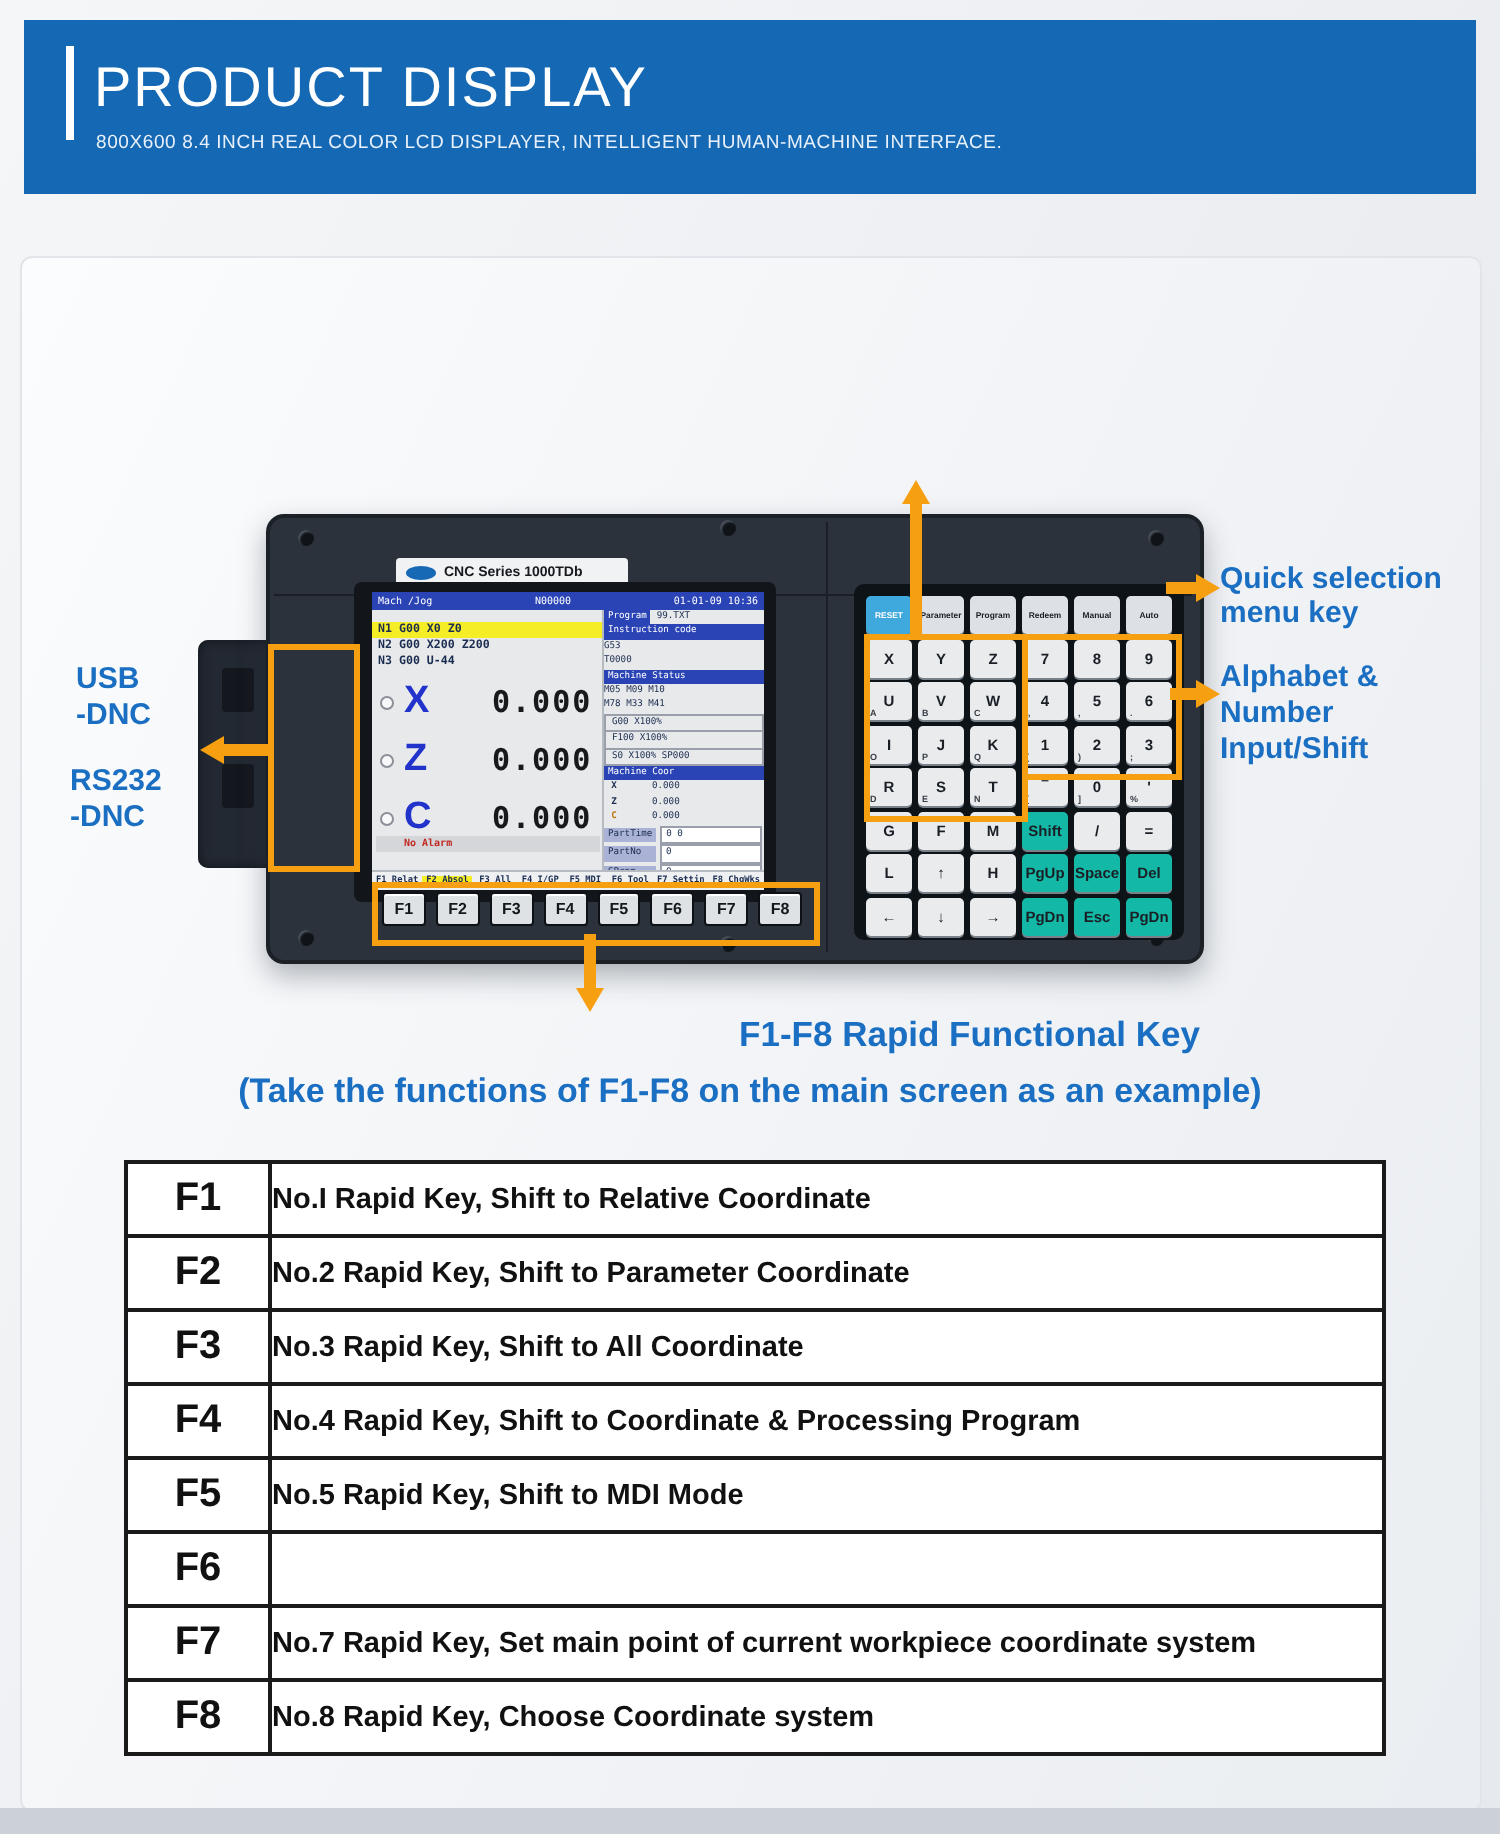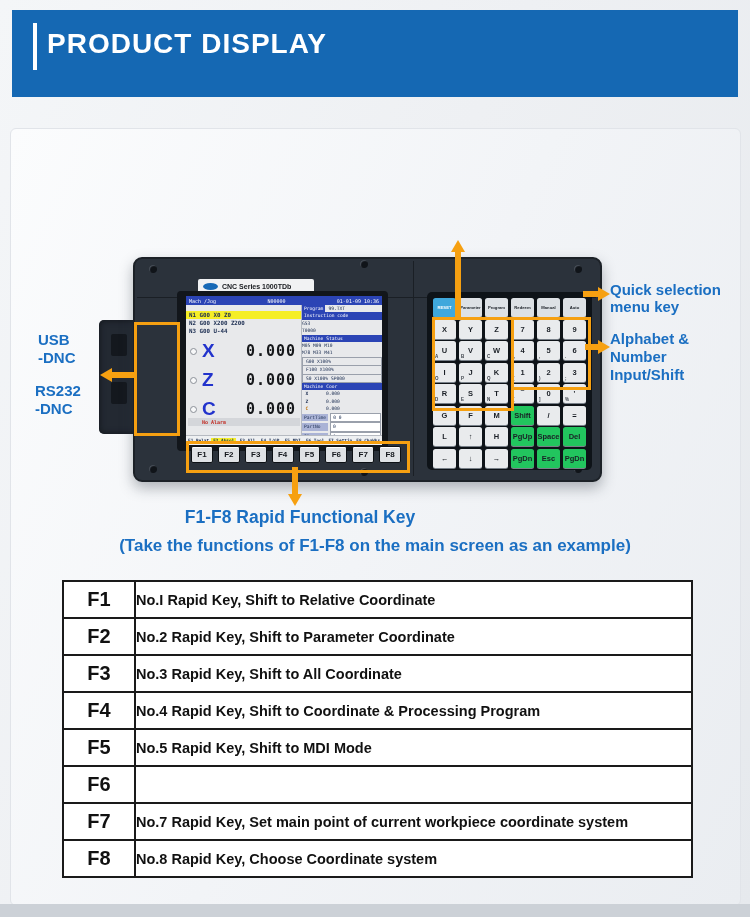--- a/index.html
+++ b/index.html
@@ -2,21 +2,21 @@
 <html><head>
 <meta charset="utf-8">
 <style>
   html,body{margin:0;padding:0;}
   body{width:750px;height:917px;font-family:"Liberation Sans",sans-serif;background:#e9ecef;}
   .page{position:relative;width:750px;height:917px;overflow:hidden;
         background:linear-gradient(115deg,#f4f6f8 0%,#eef0f3 45%,#e6e9ed 100%);}
   
   .banner{position:absolute;left:12px;top:10px;width:726px;height:87px;background:#1568b3;}
   .accent{position:absolute;left:21px;top:13px;width:4px;height:47px;background:#ffffff;}
-  .banner-title{position:absolute;left:35px;top:18px;color:#ffffff;font-size:28px;font-weight:bold;letter-spacing:1px;}
+  .banner-title{position:absolute;left:35px;top:18px;color:#ffffff;font-size:28px;font-weight:normal;letter-spacing:1px;}
   .banner-sub{position:absolute;left:36px;top:56px;color:#e8f1fb;font-size:9.5px;letter-spacing:.3px;}
   
   .card{position:absolute;left:10px;top:128px;width:729px;height:776px;border:1px solid #e1e4e9;border-radius:6px;
         background:linear-gradient(115deg,#fbfcfd 0%,#f2f4f7 50%,#eaedf1 100%);}
   .bottom-band{position:absolute;left:0;top:904px;width:750px;height:13px;background:#ccd1d7;}
   
   .flap{position:absolute;left:99px;top:320px;width:40px;height:114px;background:#232932;border-radius:5px 0 0 5px;box-shadow:inset 0 0 6px #11151a;}
   .flap .slot{position:absolute;left:12px;width:16px;height:22px;background:#14181e;border-radius:2px;}
   .panel{position:absolute;left:133px;top:257px;width:465px;height:221px;background:#2b323b;border:2px solid #1c2127;border-radius:9px;box-shadow:0 6px 14px rgba(40,50,60,.35);}
   .panel .seam-h{position:absolute;left:2px;top:38px;width:459px;height:1px;background:#1a1f25;}
@@ -58,56 +58,57 @@
   .scr-menu{position:absolute;left:0;bottom:0;width:100%;height:9px;background:#eef0f2;border-top:1px solid #b6bac1;display:flex;align-items:center;}
   .mitem{font-size:4.4px;color:#1a2c50;font-weight:bold;padding:0 2px;white-space:nowrap;flex:1;text-align:center;}
   .mitem.active{background:#f5ee27;}
   
   .keypad{position:absolute;left:427px;top:292px;width:165px;height:178px;background:#0e1318;border-radius:5px;
           display:grid;grid-template-columns:repeat(6,1fr);grid-auto-rows:19px;gap:2.5px 3px;padding:6px;box-sizing:border-box;}
   .key{position:relative;background:#e9ebed;border-radius:2.5px;box-shadow:0 1px 0 #788089;display:flex;align-items:center;justify-content:center;
        font-size:7.5px;font-weight:bold;color:#1a1f26;}
   .key .sub{position:absolute;left:2px;bottom:1px;font-size:4.5px;font-weight:bold;color:#3a4048;}
   .key.small{font-size:4.2px;background:#dde1e5;}
-  .key.gray{background:#22c55e;}
+  .key.gray{background:#14b8a6;}
   .key.blue{background:#3fa8dc;color:#ffffff;font-size:4.2px;}
   
   .fkeys{position:absolute;left:191px;top:446px;width:210px;height:17px;display:flex;gap:5px;}
   .fkey{flex:1;background:#dfe2e5;border:1px solid #0d1115;border-radius:2px;color:#14181d;font-size:8px;font-weight:bold;display:flex;align-items:center;justify-content:center;box-shadow:inset 0 1px 0 #fff;}
   
   .obox{position:absolute;border:3px solid #f6a011;z-index:5;}
   .oline{position:absolute;background:#f6a011;z-index:5;}
   .ohead{position:absolute;width:0;height:0;z-index:5;}
   .ohead.up{border-left:7px solid transparent;border-right:7px solid transparent;border-bottom:12px solid #f6a011;}
   .ohead.down{border-left:7px solid transparent;border-right:7px solid transparent;border-top:12px solid #f6a011;}
   .ohead.left{border-top:7px solid transparent;border-bottom:7px solid transparent;border-right:12px solid #f6a011;}
   .ohead.right{border-top:7px solid transparent;border-bottom:7px solid transparent;border-left:12px solid #f6a011;}
   
   .note{position:absolute;color:#1b6fc2;font-weight:bold;z-index:6;}
   .note-top{left:337px;top:217px;font-size:17px;}
   .note-quick{left:610px;top:281px;font-size:15px;line-height:17px;width:135px;}
   .note-alnum{left:610px;top:330px;font-size:15px;line-height:18px;width:120px;}
   .note-usb{left:38px;top:331px;font-size:15px;line-height:18px;}
   .note-rs{left:35px;top:382px;font-size:15px;line-height:18px;}
-  .note-ftitle{left:0;top:507px;width:600px;text-align:center;font-size:17.5px;}
+  .note-ftitle{left:0;top:507px;width:600px;text-align:right;font-size:17.5px;}
   .note-fsub{left:0;top:536px;width:750px;text-align:center;font-size:17px;}
   
   .ftable{position:absolute;left:62px;top:580px;width:627px;border:2px solid #1a1a1a;border-bottom:none;background:#ffffff;z-index:4;}
   .trow{display:flex;height:35px;border-bottom:2px solid #1a1a1a;}
   .tkey{width:70px;border-right:2px solid #1a1a1a;display:flex;align-items:center;justify-content:center;font-size:20px;font-weight:bold;color:#111;}
   .tdesc{flex:1;display:flex;align-items:center;font-size:14.5px;font-weight:bold;color:#111;}
 </style>
 </head>
 <body>
 
 <div class="page">
 
   <div class="banner">
     <div class="accent"></div>
     <div class="banner-title">PRODUCT DISPLAY</div>
+    <div class="banner-sub">800X600 8.4 INCH REAL COLOR LCD DISPLAYER, INTELLIGENT HUMAN-MACHINE INTERFACE.</div>
   </div>
 
   <div class="card"></div>
 
   <div class="flap">
     <div class="slot" style="top:14px"></div>
     <div class="slot" style="top:62px"></div>
   </div>
   <div class="usb-port">
       <div class="pin"></div>

